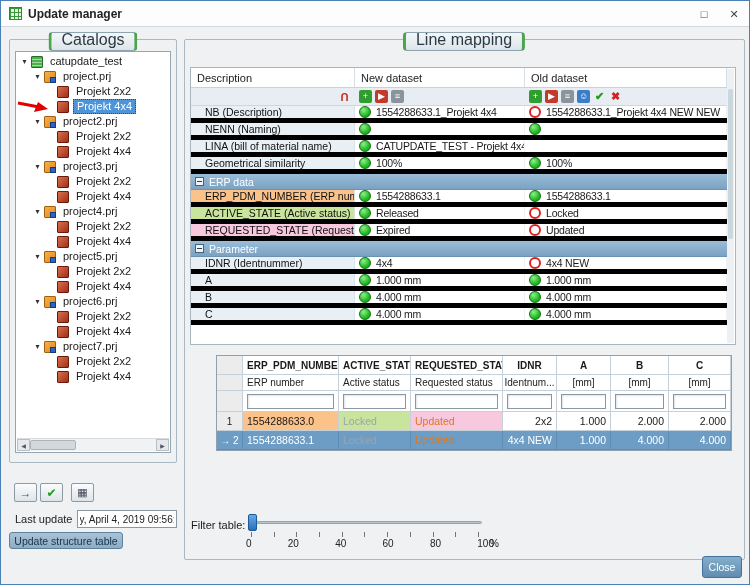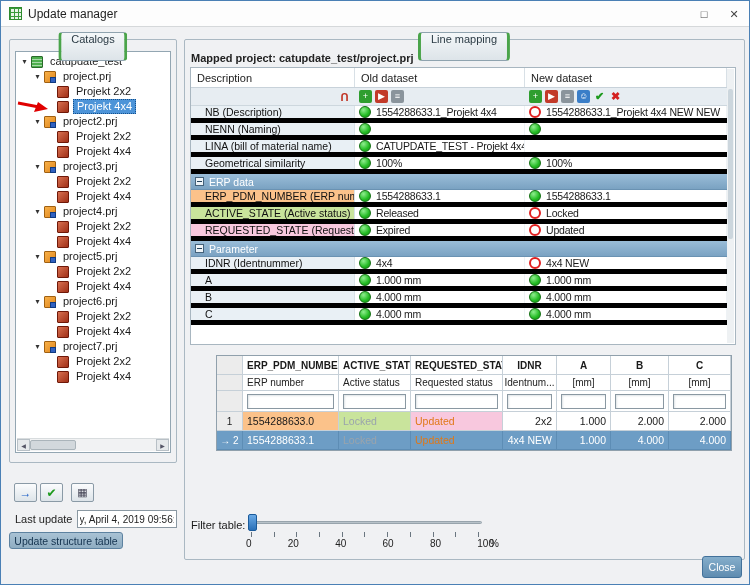--- a/index.html
+++ b/index.html
@@ -5,31 +5,31 @@
   html,body{margin:0;padding:0;background:#d8dde1;}
   *{box-sizing:border-box;}
   .window{position:relative;width:750px;height:585px;background:#f0f1f3;border:1px solid #4a80b5;
     font-family:"Liberation Sans",sans-serif;font-size:11px;color:#1a1a1a;overflow:hidden;}
 
   
   .titlebar{position:absolute;top:0;left:0;right:0;height:26px;background:#fdfdfd;border-bottom:1px solid #d5d8da;display:flex;align-items:center;padding-left:8px;}
   .app-icon{width:13px;height:13px;border:1px solid #2e8a2e;background-color:#e8f4e8;
     background-image:linear-gradient(#3a9a3a 1px,transparent 1px),linear-gradient(90deg,#3a9a3a 1px,transparent 1px);
     background-size:4px 4px;margin-right:6px;flex:none;}
-  .title{font-size:12px;color:#222;}
+  .title{font-size:12px;color:#222;font-weight:bold;}
   .winbtns{position:absolute;right:0;top:0;height:26px;display:flex;}
   .winbtn{width:30px;height:100%;display:flex;align-items:center;justify-content:center;font-size:11px;color:#444;}
 
   
   .group-frame{position:absolute;border:1px solid #aab8c2;border-radius:2px;}
   #catalogs-frame{left:8px;top:38px;width:168px;height:424px;}
   #mapping-frame{left:183px;top:38px;width:561px;height:521px;}
   .group-badge{position:absolute;top:31px;transform:translateX(-50%);background:linear-gradient(#f4f7f9,#dde4e9);
     border:1px solid #8fa3af;border-left:3px solid #4aa44a;border-right:3px solid #4aa44a;border-radius:4px;
-    padding:0 10px;height:29px;line-height:13px;font-size:11px;color:#2a3a44;z-index:3;white-space:nowrap;}
+    padding:0 10px;height:19px;line-height:13px;font-size:16px;color:#2a3a44;z-index:3;white-space:nowrap;}
   #catalogs-badge{left:92px;}
   #mapping-badge{left:463px;}
 
   
   #tree-box{position:absolute;left:14px;top:50px;width:156px;height:402px;background:#fff;border:1px solid #93a6b2;overflow:hidden;}
   #tree-rows{padding-top:2px;}
   .tree-row{position:relative;display:flex;align-items:center;height:15px;white-space:nowrap;}
   .expander{width:11px;font-size:8px;color:#333;text-align:center;flex:none;}
   .ticon{width:12px;height:12px;flex:none;margin:0 4px 0 1px;border-radius:1px;display:inline-block;}
   .catalog-icon{background:repeating-linear-gradient(180deg,#4daf4d 0 2px,#a8d8a8 2px 3px);border:1px solid #2a6a2a;}
@@ -265,27 +265,26 @@
   <div class="last-update">
     <span class="lu-label">Last update</span>
     <input class="lu-field" readonly="" value="y, April 4, 2019 09:56:40" style="">
   </div>
 
   <button class="update-structure">Update structure table</button>
 
   <div class="group-frame" id="mapping-frame"></div>
   <span class="group-badge" id="mapping-badge">Line mapping</span>
 
-  <div class="mapped">Mapped project: catupdate_test/project.prj</div>
 
   <div id="map-table">
     <div class="map-head">
       <div>Description</div>
+      <div>New dataset</div>
       <div>Old dataset</div>
-      <div>New dataset</div>
     </div>
     <div class="map-toolbar">
       <div class="tb-cell desc" id="tb-desc">
           <span class="tico flat magnet" style="color: rgb(192, 48, 32);">U</span>
         </div>
       <div class="tb-cell" id="tb-old">
           <span class="tico" style="background: rgb(47, 158, 47);">+</span>
           <span class="tico" style="background: rgb(194, 58, 42);">▶</span>
           <span class="tico" style="background: rgb(138, 148, 156);">≡</span>
         </div>

